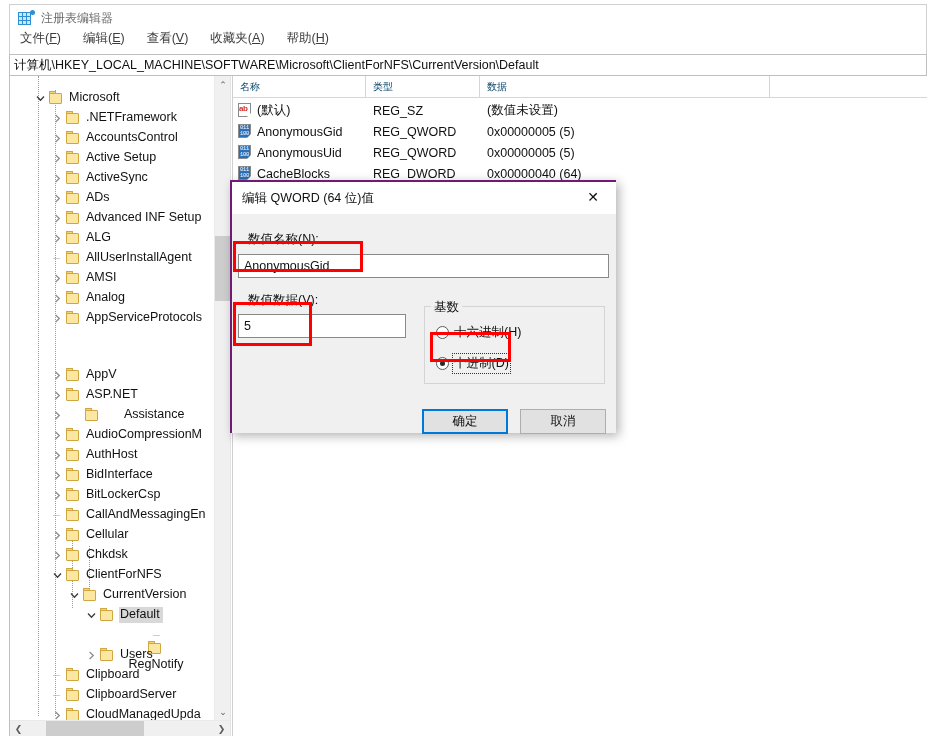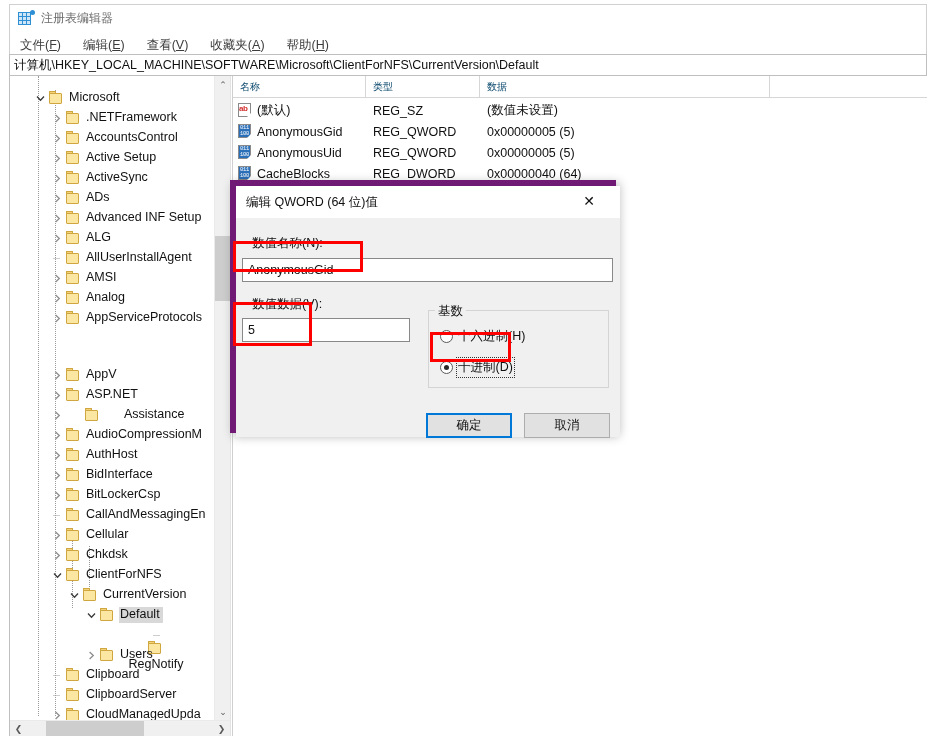--- a/index.html
+++ b/index.html
@@ -59,21 +59,21 @@
 
   
   .menubar {
     position: absolute;
     left: 9px; top: 30px;
     width: 918px; height: 24px;
     background: #ffffff;
     border-left: 1px solid #d0d0d0;
     border-right: 1px solid #d0d0d0;
     display: flex;
-    align-items: flex-end;
+    align-items: flex-start;
     padding-left: 10px;
   }
   .menu-item {
     font-size: 12.5px;
     color: #3c3c3c;
     margin-right: 22px;
     white-space: nowrap;
     cursor: default;
   }
   .menu-item u { text-decoration: underline; }
@@ -304,21 +304,21 @@
     letter-spacing: -0.3px;
     overflow: hidden;
   }
 
   
   .dialog {
     position: absolute;
     left: 230px; top: 180px;
     width: 386px; height: 253px;
     background: #f0f0f0;
-    border: 6px solid #701a75;
+    border: 2px solid #701a75;
     box-shadow: 3px 3px 10px rgba(0,0,0,0.30);
   }
   .dlg-title {
     position: absolute;
     left: 0; top: 0;
     width: 384px; height: 32px;
     background: #ffffff;
     display: flex;
     align-items: center;
     padding-left: 10px;

